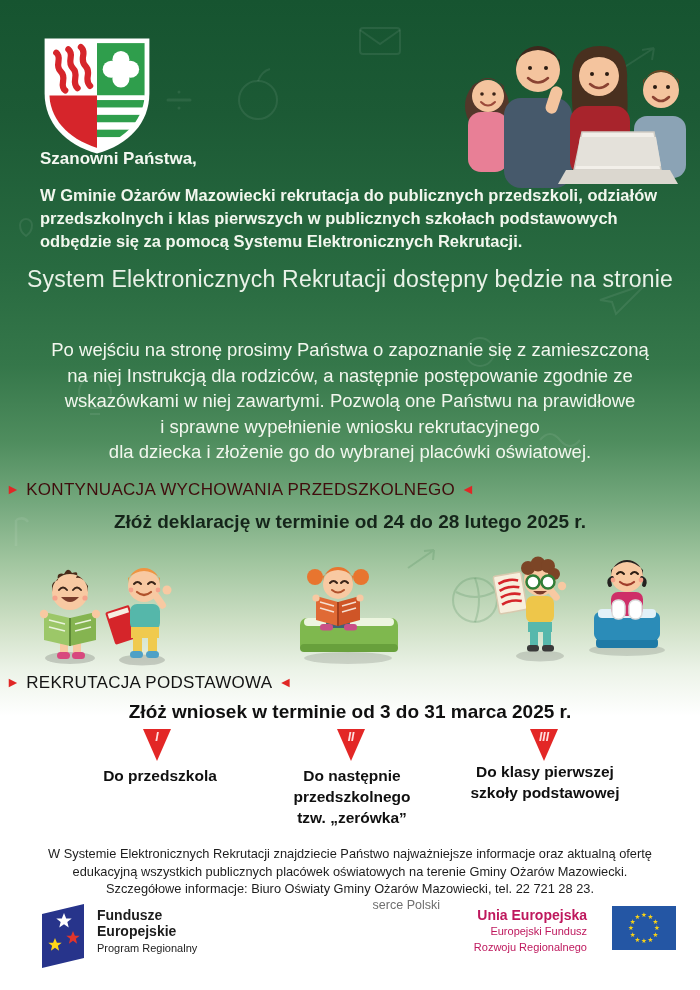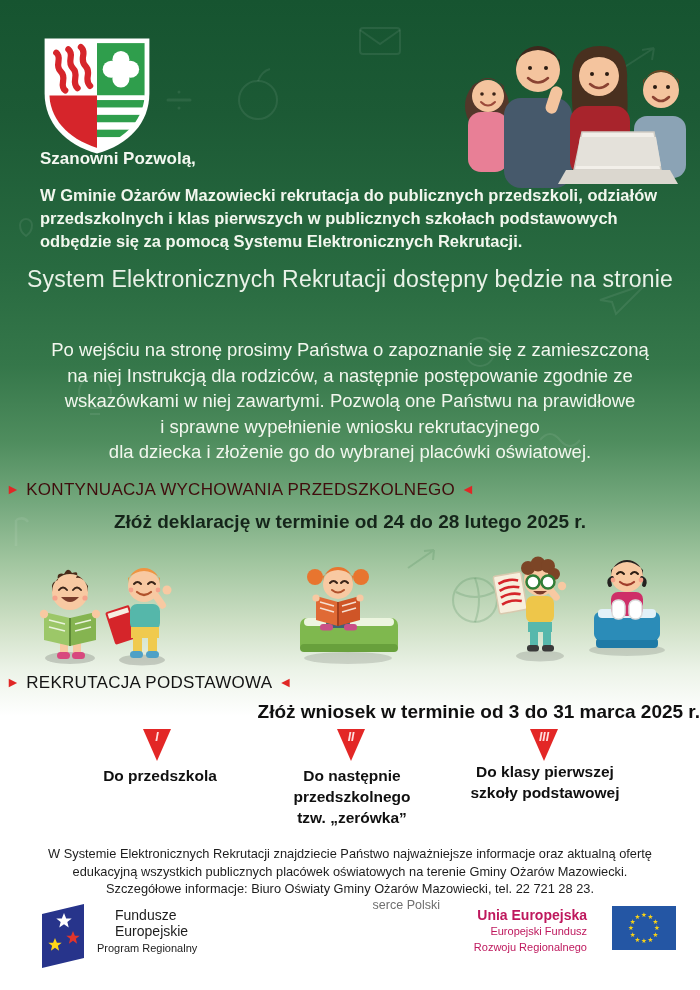--- a/index.html
+++ b/index.html
@@ -20,28 +20,28 @@
   .intro{left:40px;top:184px;width:630px;font-size:16.5px;font-weight:bold;color:#f2f7ee;line-height:23px;}
   .system-line{left:0;top:266px;width:700px;text-align:center;font-size:23px;font-weight:normal;color:#eaf2e8;letter-spacing:.2px;}
   .website{left:0;top:293px;width:700px;text-align:center;font-size:27px;font-weight:bold;color:#ffffff;}
   .instructions{left:30px;top:337px;width:640px;text-align:center;font-size:18.5px;color:#f2f7ee;line-height:25.5px;}
   .section-title{left:0;width:700px;text-align:left;font-size:17px;font-weight:normal;letter-spacing:.3px;}
   .section-title .marker{color:#e02726;font-size:14px;position:relative;top:-1px;padding:0 6px;}
   .kontynuacja{top:480px;color:#400d0d;}
   .podstawowa{top:673px;color:#141414;}
   .deadline{left:0;width:700px;text-align:center;font-size:19px;font-weight:bold;}
   .deadline1{top:511px;color:#15251a;}
-  .deadline2{top:701px;color:#101010;text-align:right;}
+  .deadline2{top:701px;color:#101010;}
   .option-label{font-size:15.5px;font-weight:bold;color:#101010;text-align:center;line-height:21px;}
   .opt1{left:70px;top:765px;width:180px;}
   .opt2{left:262px;top:765px;width:180px;}
   .opt3{left:450px;top:761px;width:190px;}
   .footer-info{left:30px;top:845px;width:640px;text-align:center;font-size:12.8px;color:#1d1d1d;line-height:17.5px;}
   .funds-text{left:97px;top:907px;color:#1c1c1c;}
-  .funds-text .b{font-size:14px;font-weight:normal;line-height:16px;margin-left:18px;}
+  .funds-text .b{font-size:14px;font-weight:bold;line-height:16px;}
   .funds-text .s{font-size:11px;margin-top:3px;}
   .maz{left:200px;top:899px;width:260px;text-align:center;}
   .maz-name{font-size:34px;font-weight:bold;font-style:italic;color:#e2231f;letter-spacing:-1.5px;line-height:36px;}
   .maz-tagline{font-size:12.5px;color:#6f6f6f;text-align:right;padding-right:20px;margin-top:-1px;}
   .eu-text{left:432px;top:907px;width:155px;text-align:right;color:#be185d;}
   .eu-text .b{font-size:14px;font-weight:bold;line-height:16px;}
   .eu-text .s{font-size:11px;line-height:13.5px;margin-top:2px;}
 </style>
 </head>
 <body>
@@ -144,21 +144,21 @@
         <circle cx="238" cy="67" r="2" fill="#2b1c12"></circle>
     </g>
 
     <g>
       <polygon points="152,112 224,112 231,150 144,150" fill="#f2efe9" stroke="#cfccc4" stroke-width="1.5"></polygon>
       <polygon points="150,117 226,117 231,146 146,146" fill="#e4e1da"></polygon>
       <polygon points="136,150 240,150 248,164 128,164" fill="#dbd7cf"></polygon>
     </g>
   </svg>
 
-  <div class="abs salutation">Szanowni Pozwolą,</div>
+  <div class="abs salutation">Szanowni Państwa,</div>
 
   <div class="abs intro">
       <div>W Gminie Ożarów Mazowiecki rekrutacja do publicznych przedszkoli, odziałów</div>
       <div>przedszkolnych i klas pierwszych w publicznych szkołach podstawowych</div>
       <div>odbędzie się za pomocą Systemu Elektronicznych Rekrutacji.</div>
     </div>
 
   <div class="abs system-line">System Elektronicznych Rekrutacji dostępny będzie na stronie</div>
 
 

